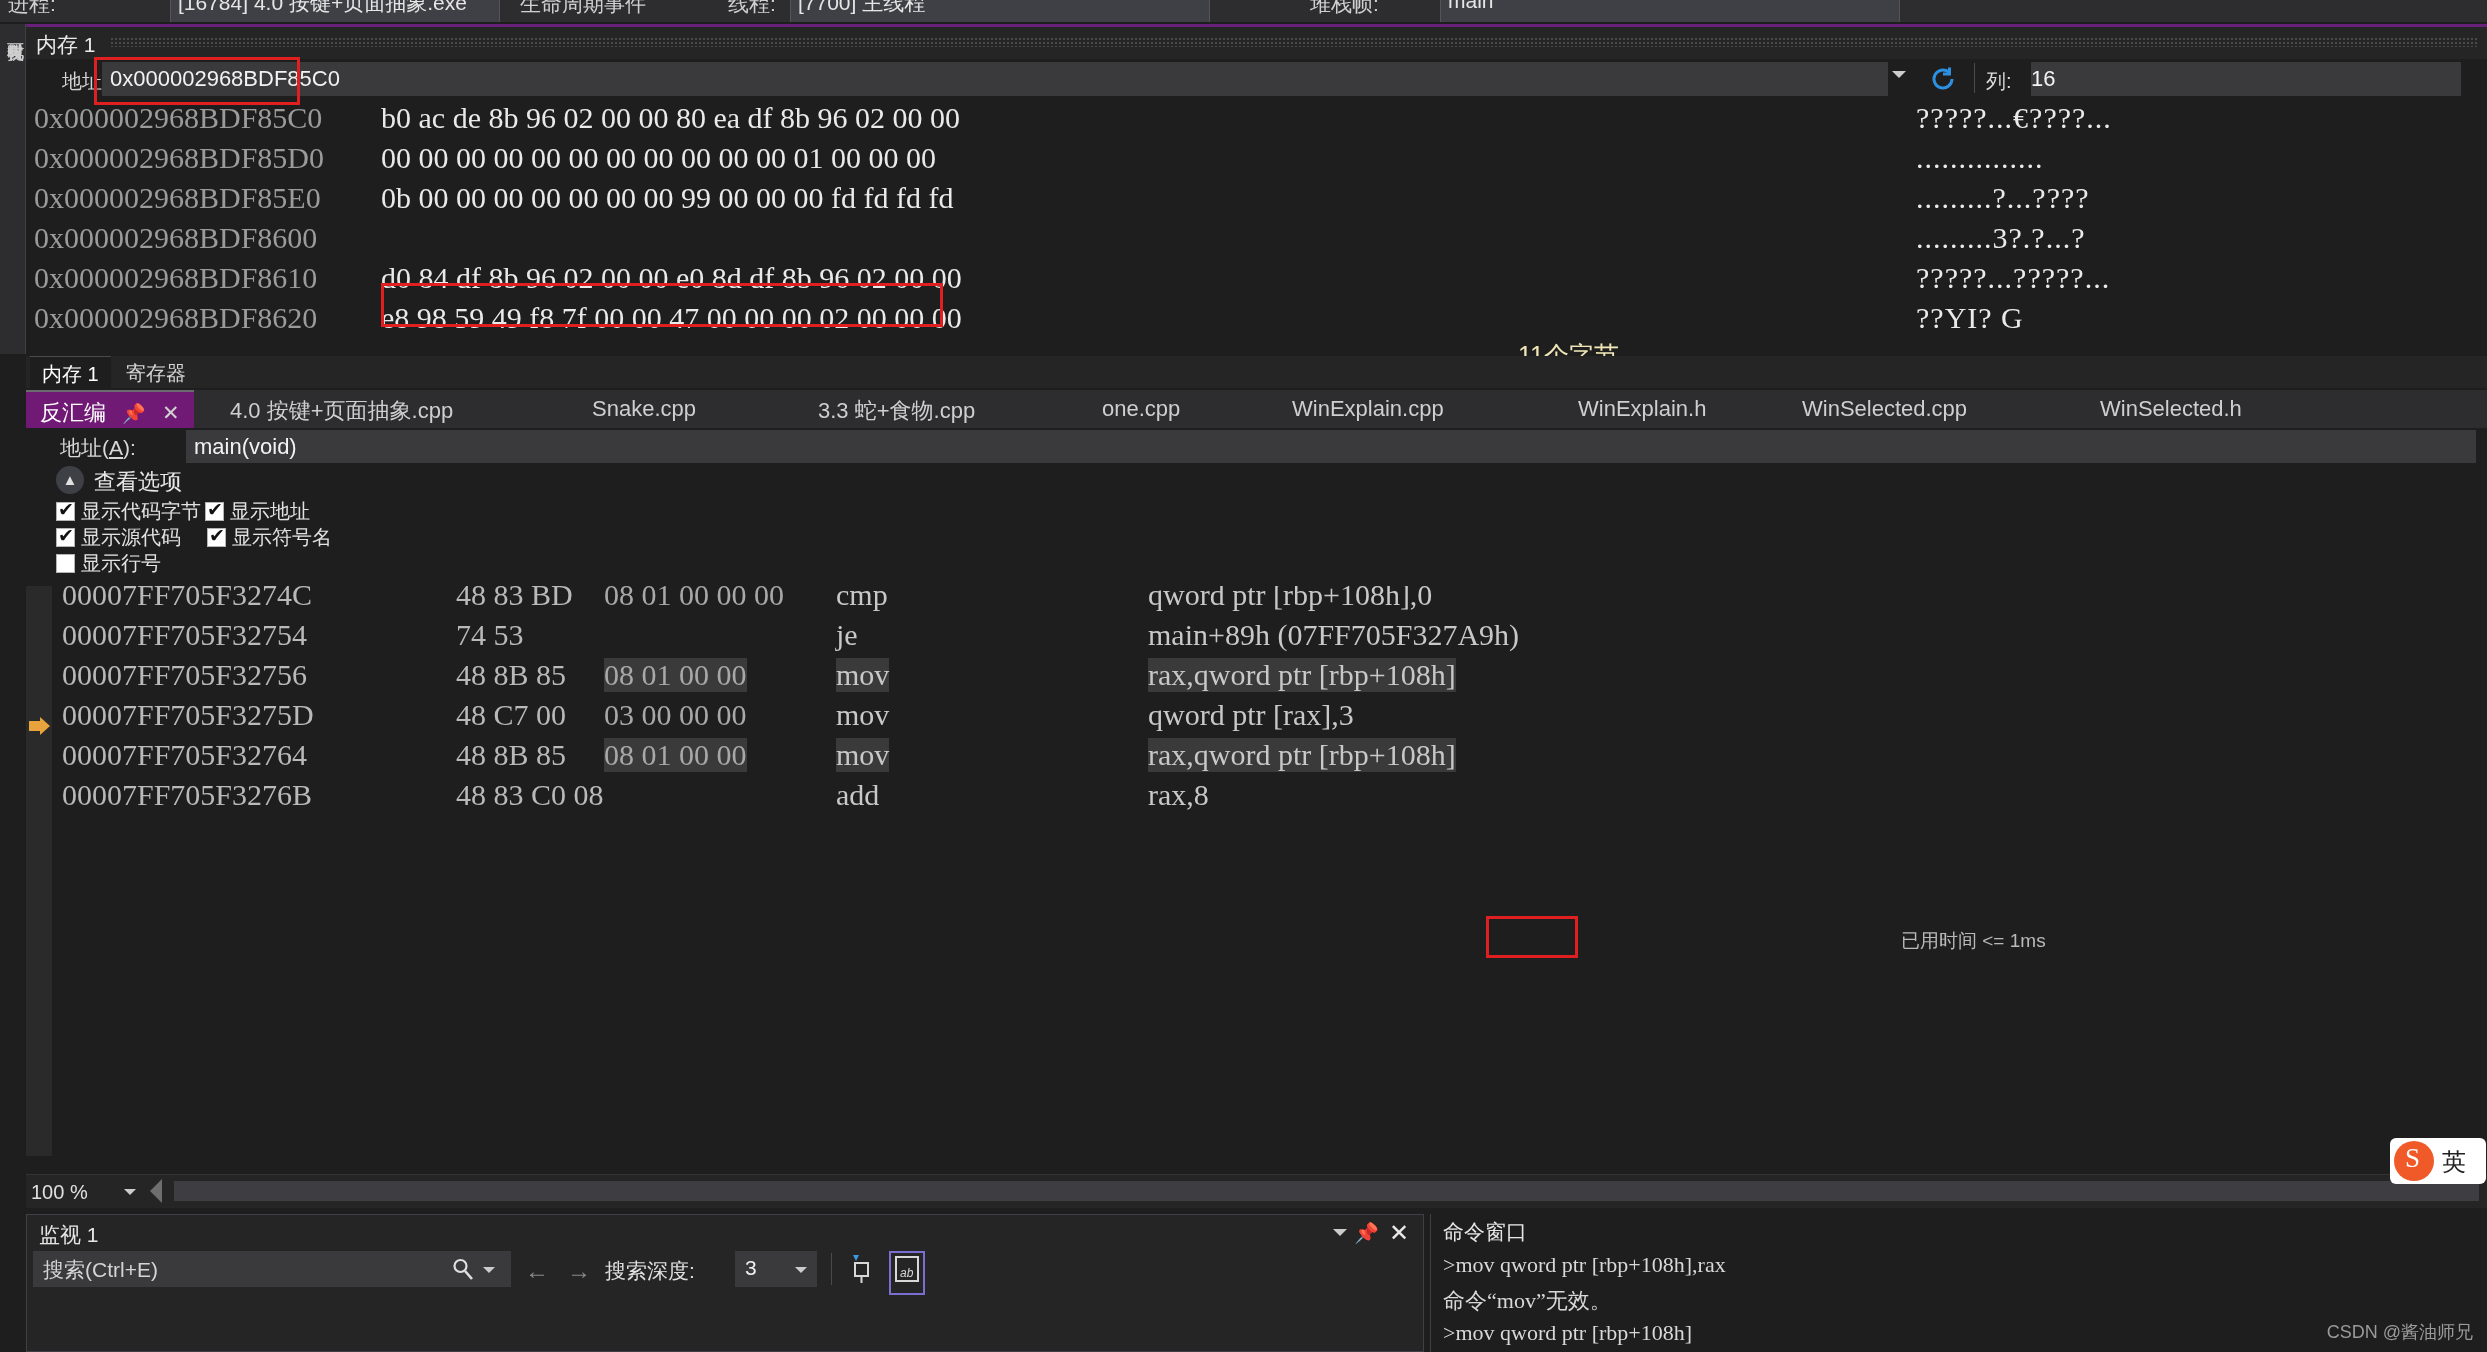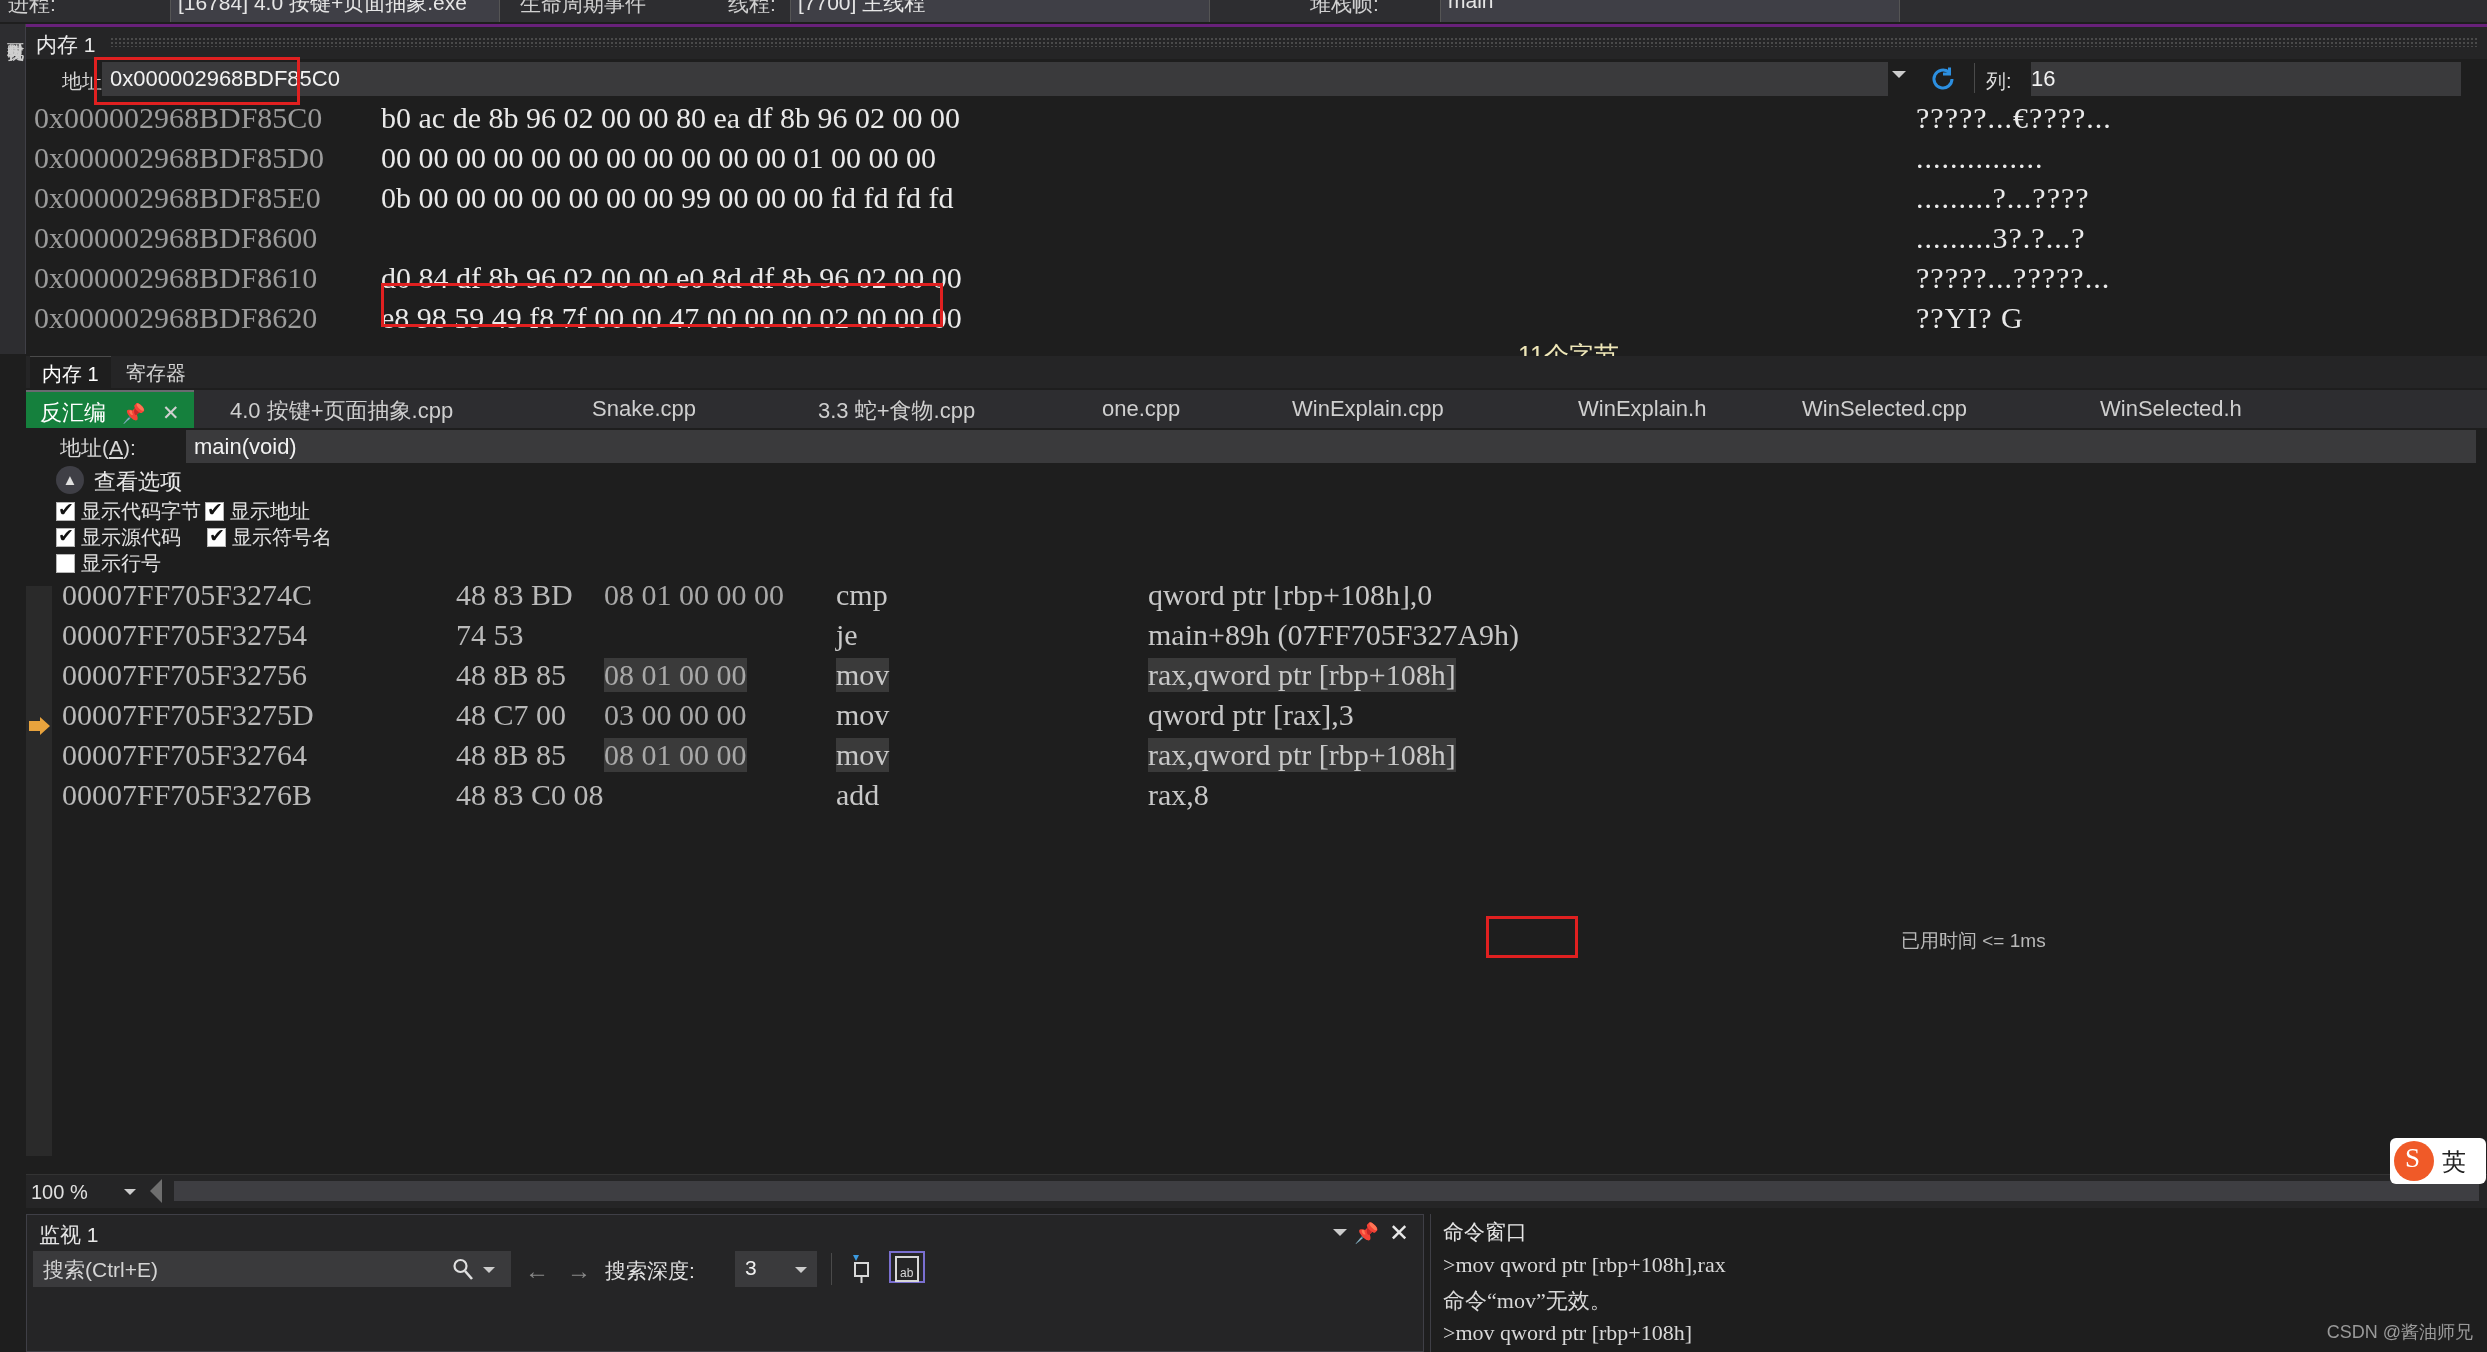--- a/index.html
+++ b/index.html
@@ -63,21 +63,21 @@
 
   
   .memtabs { position: absolute; left: 26px; top: 356px; width: 2461px; height: 32px; background: #252526; }
   .memtab { position: absolute; top: 0; height: 32px; padding: 4px 12px; font-size: 20px; color: #d6d6d6; }
   .memtab.active { background: #1e1e1e; color: #ffffff; border-top: 1px solid #4a4a4a; }
 
   
   .diswin { position: absolute; left: 26px; top: 390px; width: 2461px; height: 818px; background: #1e1e1e; }
   .distabs { position: relative; height: 38px; background: #2d2d30; }
   .distab { position: absolute; top: 0; height: 38px; padding: 6px 14px; font-size: 22px; color: #cfcfcf; white-space: nowrap; }
-  .distab.active { background: #15803d; color: #ffffff; border-top: 2px solid #6a6a70; }
+  .distab.active { background: #701a75; color: #ffffff; border-top: 2px solid #6a6a70; }
   .distab .pin { color: #d0d0d0; margin-left: 10px; font-size: 19px; }
   .distab .cls { color: #d0d0d0; margin-left: 10px; font-size: 21px; }
 
   .dis-addrbar { position: relative; height: 38px; }
   .dis-addrlabel { position: absolute; left: 34px; top: 6px; color: #d8d8d8; font-size: 21px; }
   .dis-addrlabel u { text-decoration: underline; }
   .dis-addrinput { position: absolute; left: 160px; top: 2px; width: 2290px; height: 33px;
     background: #3a3a3c; color: #f2f2f2; font-size: 22px; padding: 2px 8px; border: none; outline: none;
     font-family: "Liberation Sans", sans-serif; }
 
@@ -123,21 +123,21 @@
   .w-searchicon { position: absolute; right: 36px; top: 6px; width: 24px; height: 24px; }
   .w-searchcaret { position: absolute; right: 16px; top: 16px; width: 0; height: 0; border-left: 6px solid transparent; border-right: 6px solid transparent; border-top: 6px solid #ccc; }
   .w-prev { position: absolute; left: 498px; top: 42px; color: #8a8a8a; font-size: 24px; }
   .w-next { position: absolute; left: 540px; top: 42px; color: #8a8a8a; font-size: 24px; }
   .w-depthlab { position: absolute; left: 578px; top: 42px; color: #e0e0e0; font-size: 21px; }
   .w-depthbox { position: absolute; left: 708px; top: 36px; width: 82px; height: 36px; background: #3a3a3c; }
   .w-depthval { position: absolute; left: 10px; top: 5px; color: #f0f0f0; font-size: 21px; }
   .w-depthcaret { position: absolute; right: 10px; top: 16px; width: 0; height: 0; border-left: 6px solid transparent; border-right: 6px solid transparent; border-top: 6px solid #ccc; }
   .w-divider { position: absolute; left: 804px; top: 38px; width: 1px; height: 32px; background: #4a4a4a; }
   .w-ico1 { position: absolute; left: 818px; top: 38px; width: 32px; height: 32px; }
-  .w-ico2 { position: absolute; left: 862px; top: 36px; width: 36px; height: 32px; border: 2px solid #7a6fd0; }
+  .w-ico2 { position: absolute; left: 862px; top: 36px; width: 36px; height: 44px; border: 2px solid #7a6fd0; font-style: italic; }
   .w-colhdr { position: absolute; left: 0; top: 80px; width: 1398px; height: 30px; }
   .w-ch { position: absolute; top: 4px; color: #d4d4d4; font-size: 20px; }
   .w-chcaret { position: absolute; right: 14px; top: 14px; width: 0; height: 0; border-left: 6px solid transparent; border-right: 6px solid transparent; border-top: 6px solid #bbb; }
 
   
   .cmdwin { position: absolute; left: 1430px; top: 1214px; width: 1057px; height: 138px; background: #1e1e1e; border-left: 1px solid #3f3f46; }
   .c-title { position: absolute; left: 12px; top: 4px; color: #e6e6e6; font-size: 21px; }
   .c-line { position: absolute; left: 12px; color: #d8d8d8; font-size: 22px; font-family: "Liberation Serif", serif; white-space: nowrap; }
   .csdn { position: absolute; right: 14px; bottom: 8px; color: #9a9a9a; font-size: 18px; font-family: "Liberation Sans", sans-serif; }
 

